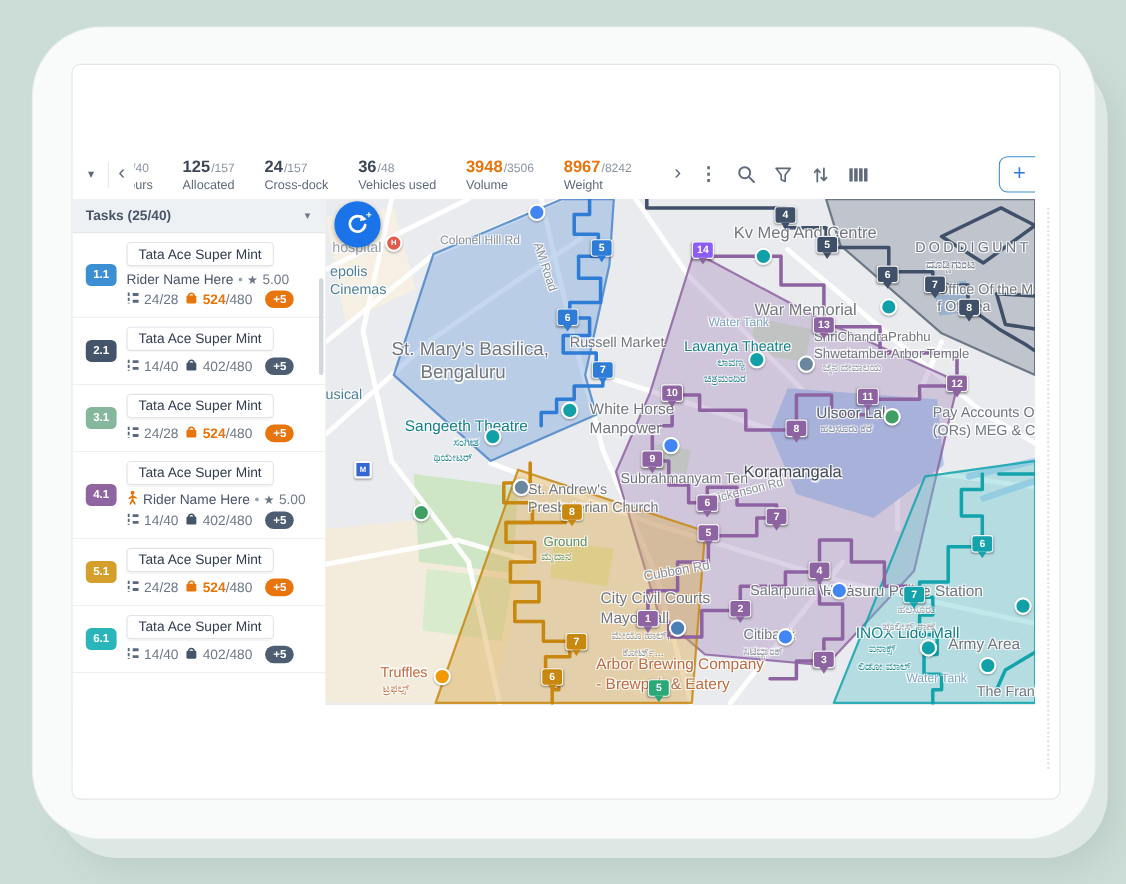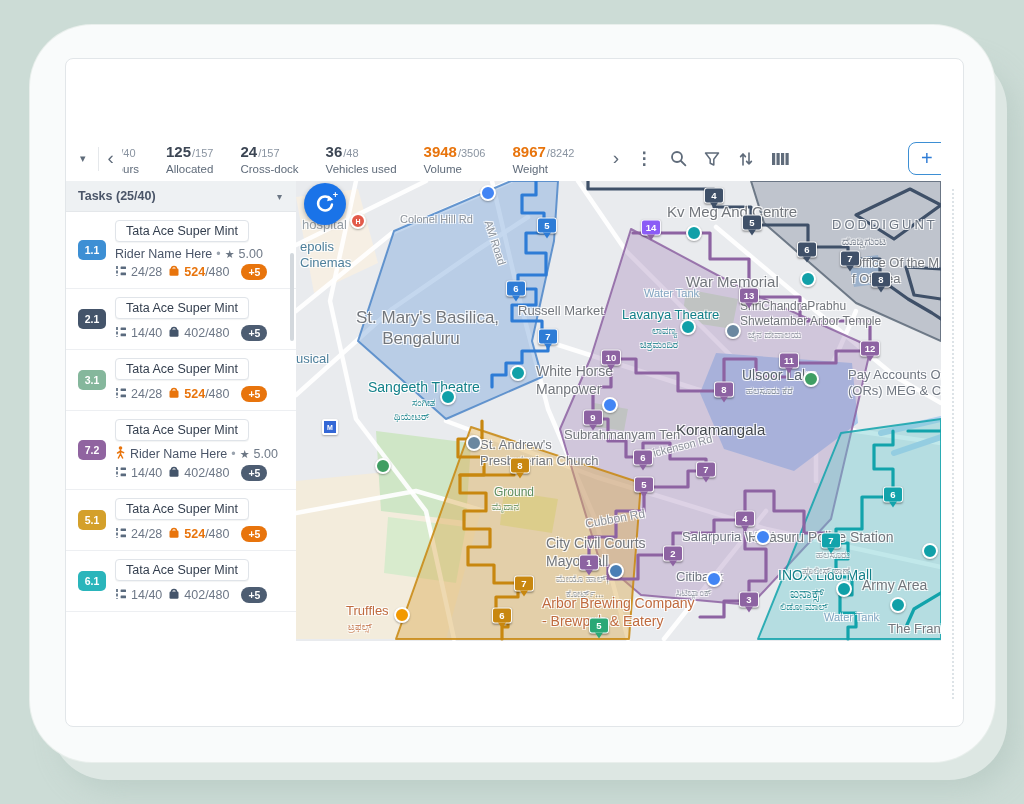--- a/index.html
+++ b/index.html
@@ -254,21 +254,21 @@
                     <span><svg width="12" height="13" viewBox="0 0 12 13">
                         <path d="M3.5,5 a2.5,2.5 0 0 1 5,0" fill="none" stroke="#e8740c" stroke-width="1.4"></path>
                         <rect x="1.5" y="4.6" width="9" height="7.2" rx="1.2" fill="#e8740c"></rect>
                       </svg></span>
                     <span><span class="ld-val hl">524</span>/480</span>
                   </span>
                   <span class="pill" style="background:#e8740c">+5</span>
                 </div></div>
             </div>
             <div class="task">
-              <span class="badge" style="background:#9064a0">7.2</span>
+              <span class="badge" style="background:#9064a0">4.1</span>
               <div class="task-body"><span class="chip">Tata Ace Super Mint</span><div class="rider">
                   <span><svg width="11" height="13" viewBox="0 0 11 13">
                       <circle cx="5.5" cy="2" r="1.8" fill="#e8740c"></circle>
                       <path d="M5.5,4 L5.5,8 M5.5,5.2 L2.6,7 M5.5,5.2 L8.6,6.6 M5.5,8 L3.4,12 M5.5,8 L7.6,12" stroke="#e8740c" stroke-width="1.5" stroke-linecap="round" fill="none"></path>
                     </svg></span>
                   <span>Rider Name Here</span>
                   <span class="dot">•</span>
                   <span class="star">★</span>
                   <span class="rating">5.00</span>
                 </div><div class="trow">
@@ -497,21 +497,21 @@
             </div>
             <div class="mlabel" style="left: 380px; top: 388px; color: rgb(111, 118, 128); font-size: 13px;">
               <div>Citibank</div>
             </div>
             <div class="mlabel" style="left: 380px; top: 406px; color: rgb(138, 146, 155); font-size: 10px;">
               <div>ಸಿಟಿಬ್ಯಾಂಕ್</div>
             </div>
             <div class="mlabel" style="left: 482px; top: 386px; color: rgb(18, 128, 137); font-size: 14px;">
               <div>INOX Lido Mall</div>
             </div>
-            <div class="mlabel" style="left: 494px; top: 404px; color: rgb(18, 128, 137); font-size: 14px;">
+            <div class="mlabel" style="left: 494px; top: 404px; color: rgb(18, 128, 137); font-size: 10px;">
               <div>ಐನಾಕ್ಸ್</div>
             </div>
             <div class="mlabel" style="left: 484px; top: 420px; color: rgb(18, 128, 137); font-size: 10px;">
               <div>ಲಿಡೋ ಮಾಲ್</div>
             </div>
             <div class="mlabel" style="left: 452px; top: 348px; color: rgb(114, 118, 124); font-size: 14px;">
               <div>Halasuru Police Station</div>
             </div>
             <div class="mlabel" style="left: 520px; top: 368px; color: rgb(138, 146, 155); font-size: 10px;">
               <div>ಹಲಸೂರು</div>
@@ -559,21 +559,21 @@
             <div class="poi" style="left: 548px; top: 408px; background: rgb(17, 160, 168);"></div>
             <div class="poi sq" style="left: 34px; top: 246px; background: rgb(51, 103, 214);">M</div>
             <div class="mk" style="left: 251px; top: 46px; background: rgb(46, 124, 214);">5<span class="tip" style="border-top-color: rgb(46, 124, 214);"></span></div>
             <div class="mk" style="left: 220px; top: 109px; background: rgb(46, 124, 214);">6<span class="tip" style="border-top-color: rgb(46, 124, 214);"></span></div>
             <div class="mk" style="left: 252px; top: 157px; background: rgb(46, 124, 214);">7<span class="tip" style="border-top-color: rgb(46, 124, 214);"></span></div>
             <div class="mk" style="left: 418px; top: 16px; background: rgb(63, 80, 104);">4<span class="tip" style="border-top-color: rgb(63, 80, 104);"></span></div>
             <div class="mk" style="left: 456px; top: 43px; background: rgb(63, 80, 104);">5<span class="tip" style="border-top-color: rgb(63, 80, 104);"></span></div>
             <div class="mk" style="left: 511px; top: 70px; background: rgb(63, 80, 104);">6<span class="tip" style="border-top-color: rgb(63, 80, 104);"></span></div>
             <div class="mk" style="left: 554px; top: 79px; background: rgb(63, 80, 104);">7<span class="tip" style="border-top-color: rgb(63, 80, 104);"></span></div>
             <div class="mk" style="left: 585px; top: 100px; background: rgb(63, 80, 104);">8<span class="tip" style="border-top-color: rgb(63, 80, 104);"></span></div>
-            <div class="mk" style="left: 355px; top: 48px; background: #8b5cf6;">14<span class="tip" style="border-top-color: rgb(141, 99, 162);"></span></div>
+            <div class="mk" style="left: 343px; top: 48px; background: #8b5cf6;">14<span class="tip" style="border-top-color: rgb(141, 99, 162);"></span></div>
             <div class="mk" style="left: 453px; top: 116px; background: rgb(141, 99, 162);">13<span class="tip" style="border-top-color: rgb(141, 99, 162);"></span></div>
             <div class="mk" style="left: 574px; top: 169px; background: rgb(141, 99, 162);">12<span class="tip" style="border-top-color: rgb(141, 99, 162);"></span></div>
             <div class="mk" style="left: 493px; top: 181px; background: rgb(141, 99, 162);">11<span class="tip" style="border-top-color: rgb(141, 99, 162);"></span></div>
             <div class="mk" style="left: 315px; top: 178px; background: rgb(141, 99, 162);">10<span class="tip" style="border-top-color: rgb(141, 99, 162);"></span></div>
             <div class="mk" style="left: 297px; top: 238px; background: rgb(141, 99, 162);">9<span class="tip" style="border-top-color: rgb(141, 99, 162);"></span></div>
             <div class="mk" style="left: 428px; top: 210px; background: rgb(141, 99, 162);">8<span class="tip" style="border-top-color: rgb(141, 99, 162);"></span></div>
             <div class="mk" style="left: 347px; top: 278px; background: rgb(141, 99, 162);">6<span class="tip" style="border-top-color: rgb(141, 99, 162);"></span></div>
             <div class="mk" style="left: 410px; top: 290px; background: rgb(141, 99, 162);">7<span class="tip" style="border-top-color: rgb(141, 99, 162);"></span></div>
             <div class="mk" style="left: 348px; top: 305px; background: rgb(141, 99, 162);">5<span class="tip" style="border-top-color: rgb(141, 99, 162);"></span></div>
             <div class="mk" style="left: 293px; top: 383px; background: rgb(141, 99, 162);">1<span class="tip" style="border-top-color: rgb(141, 99, 162);"></span></div>

